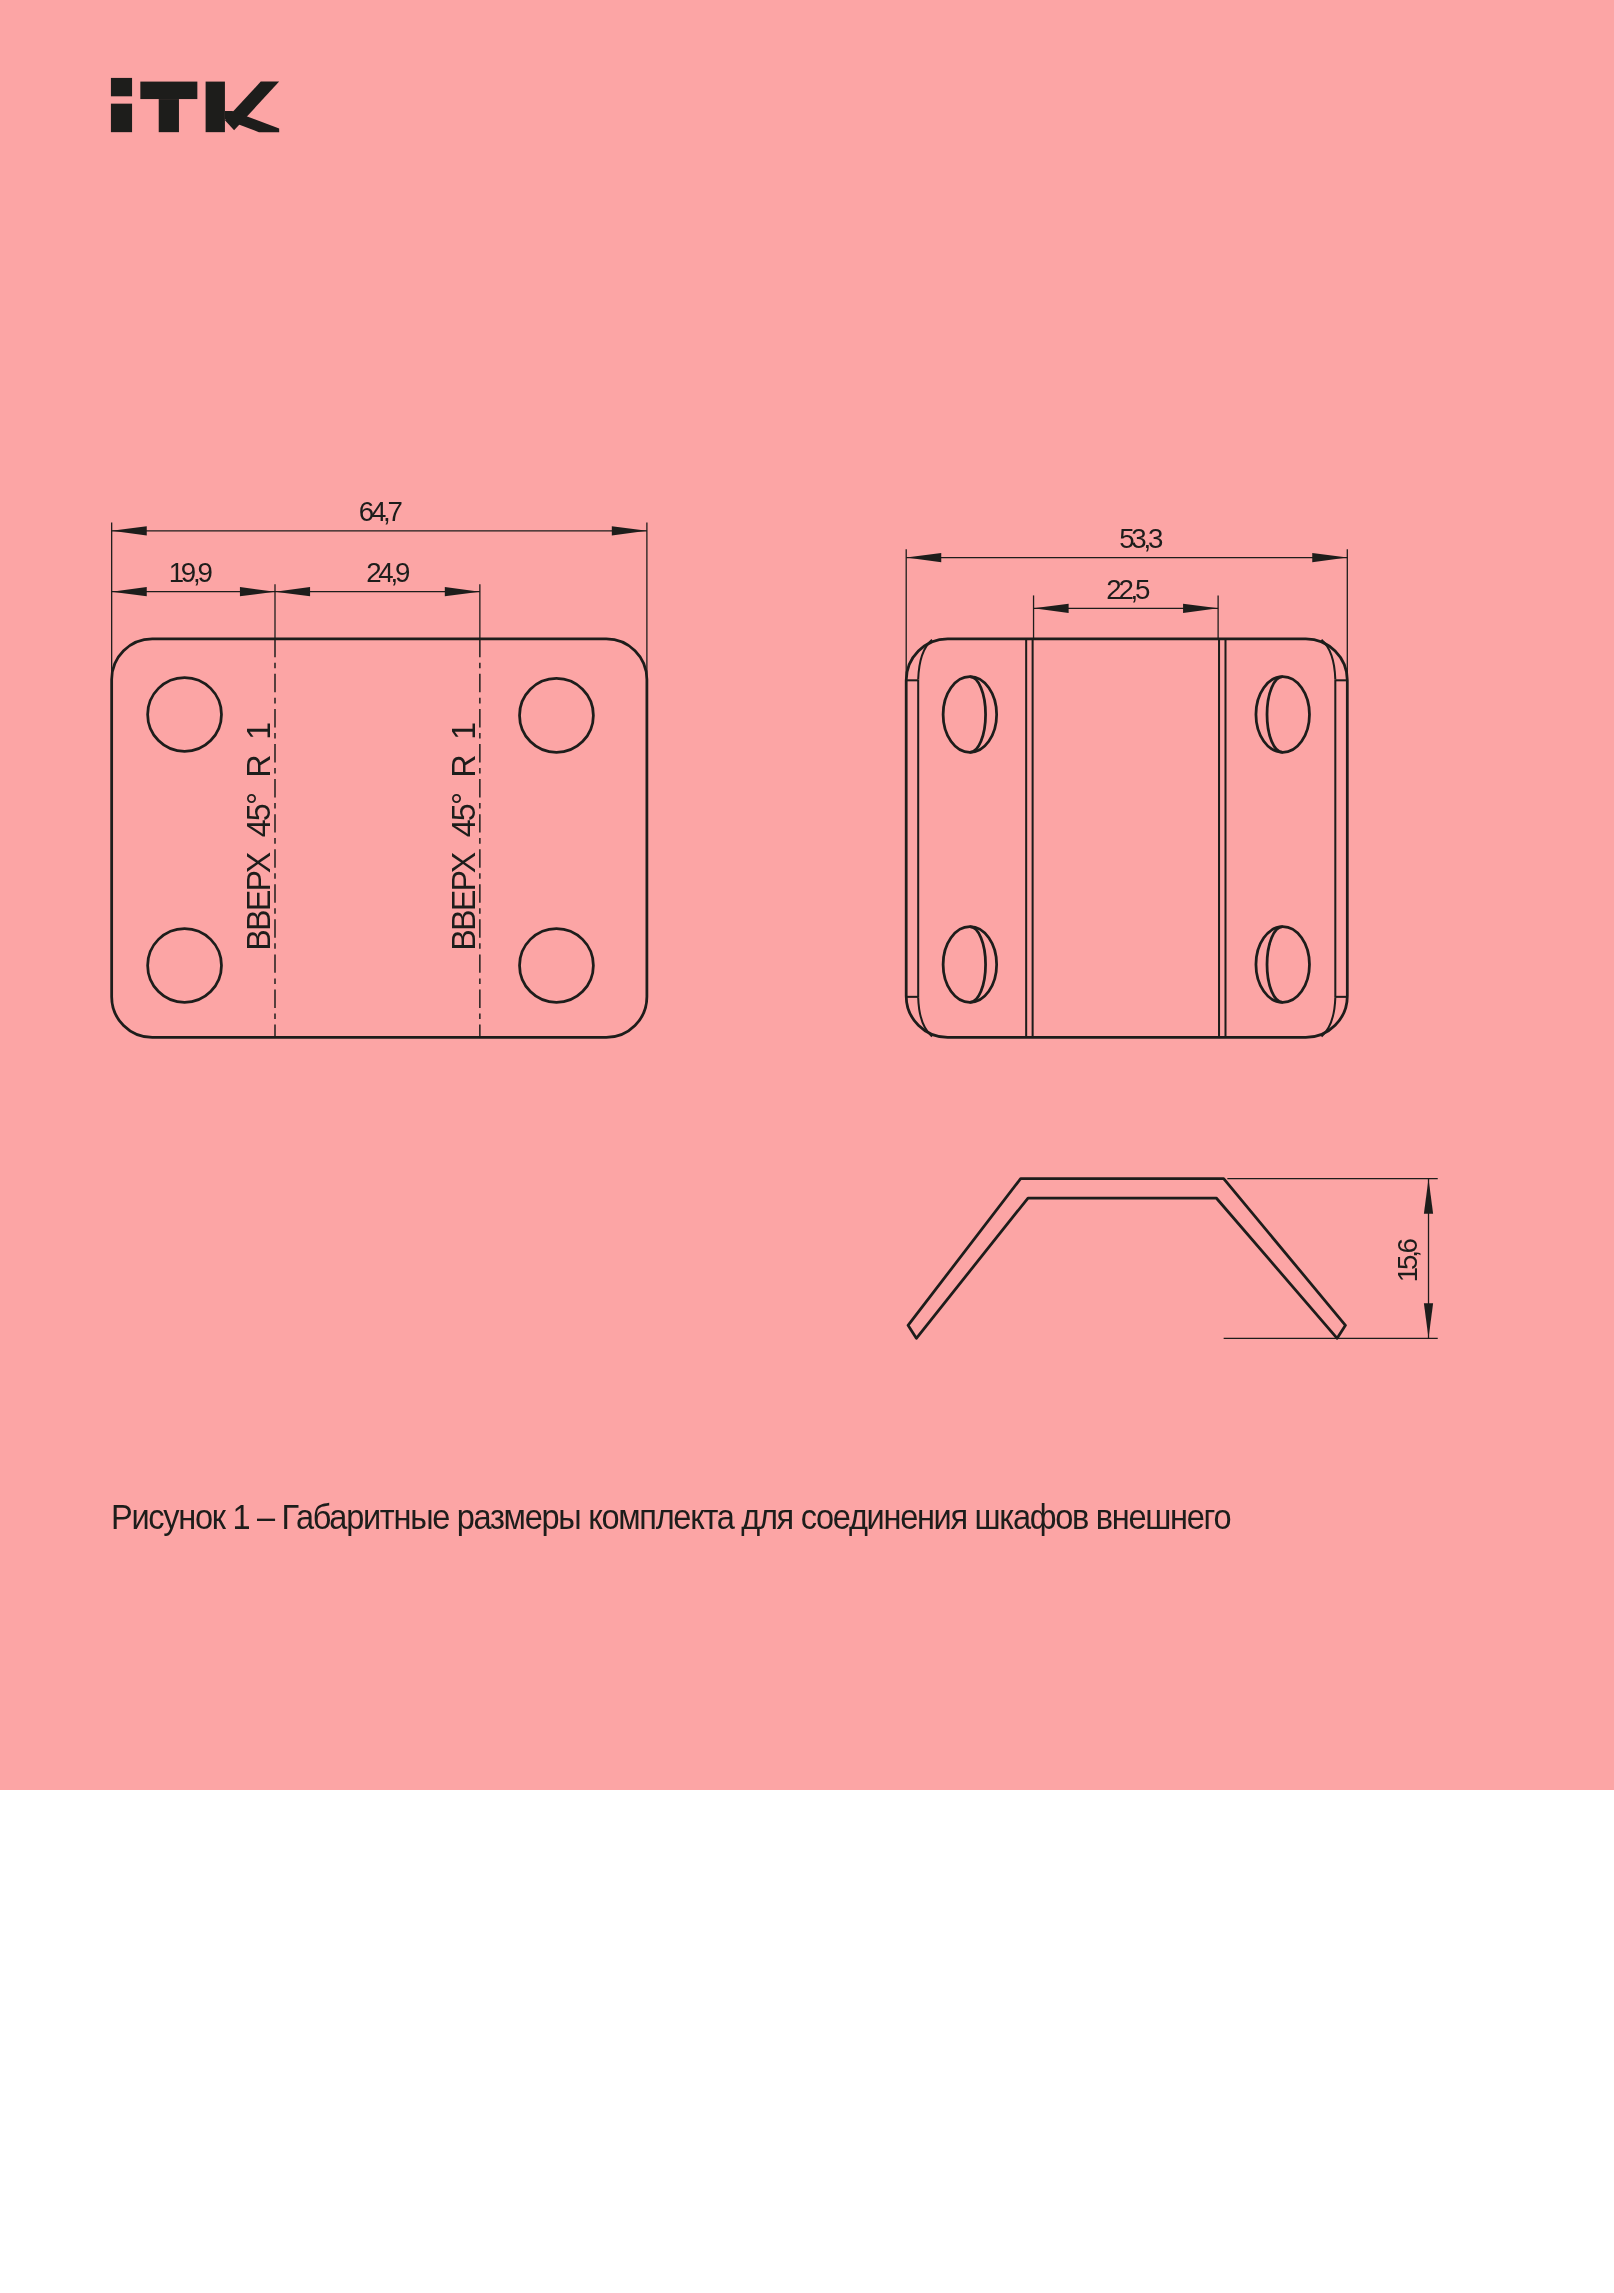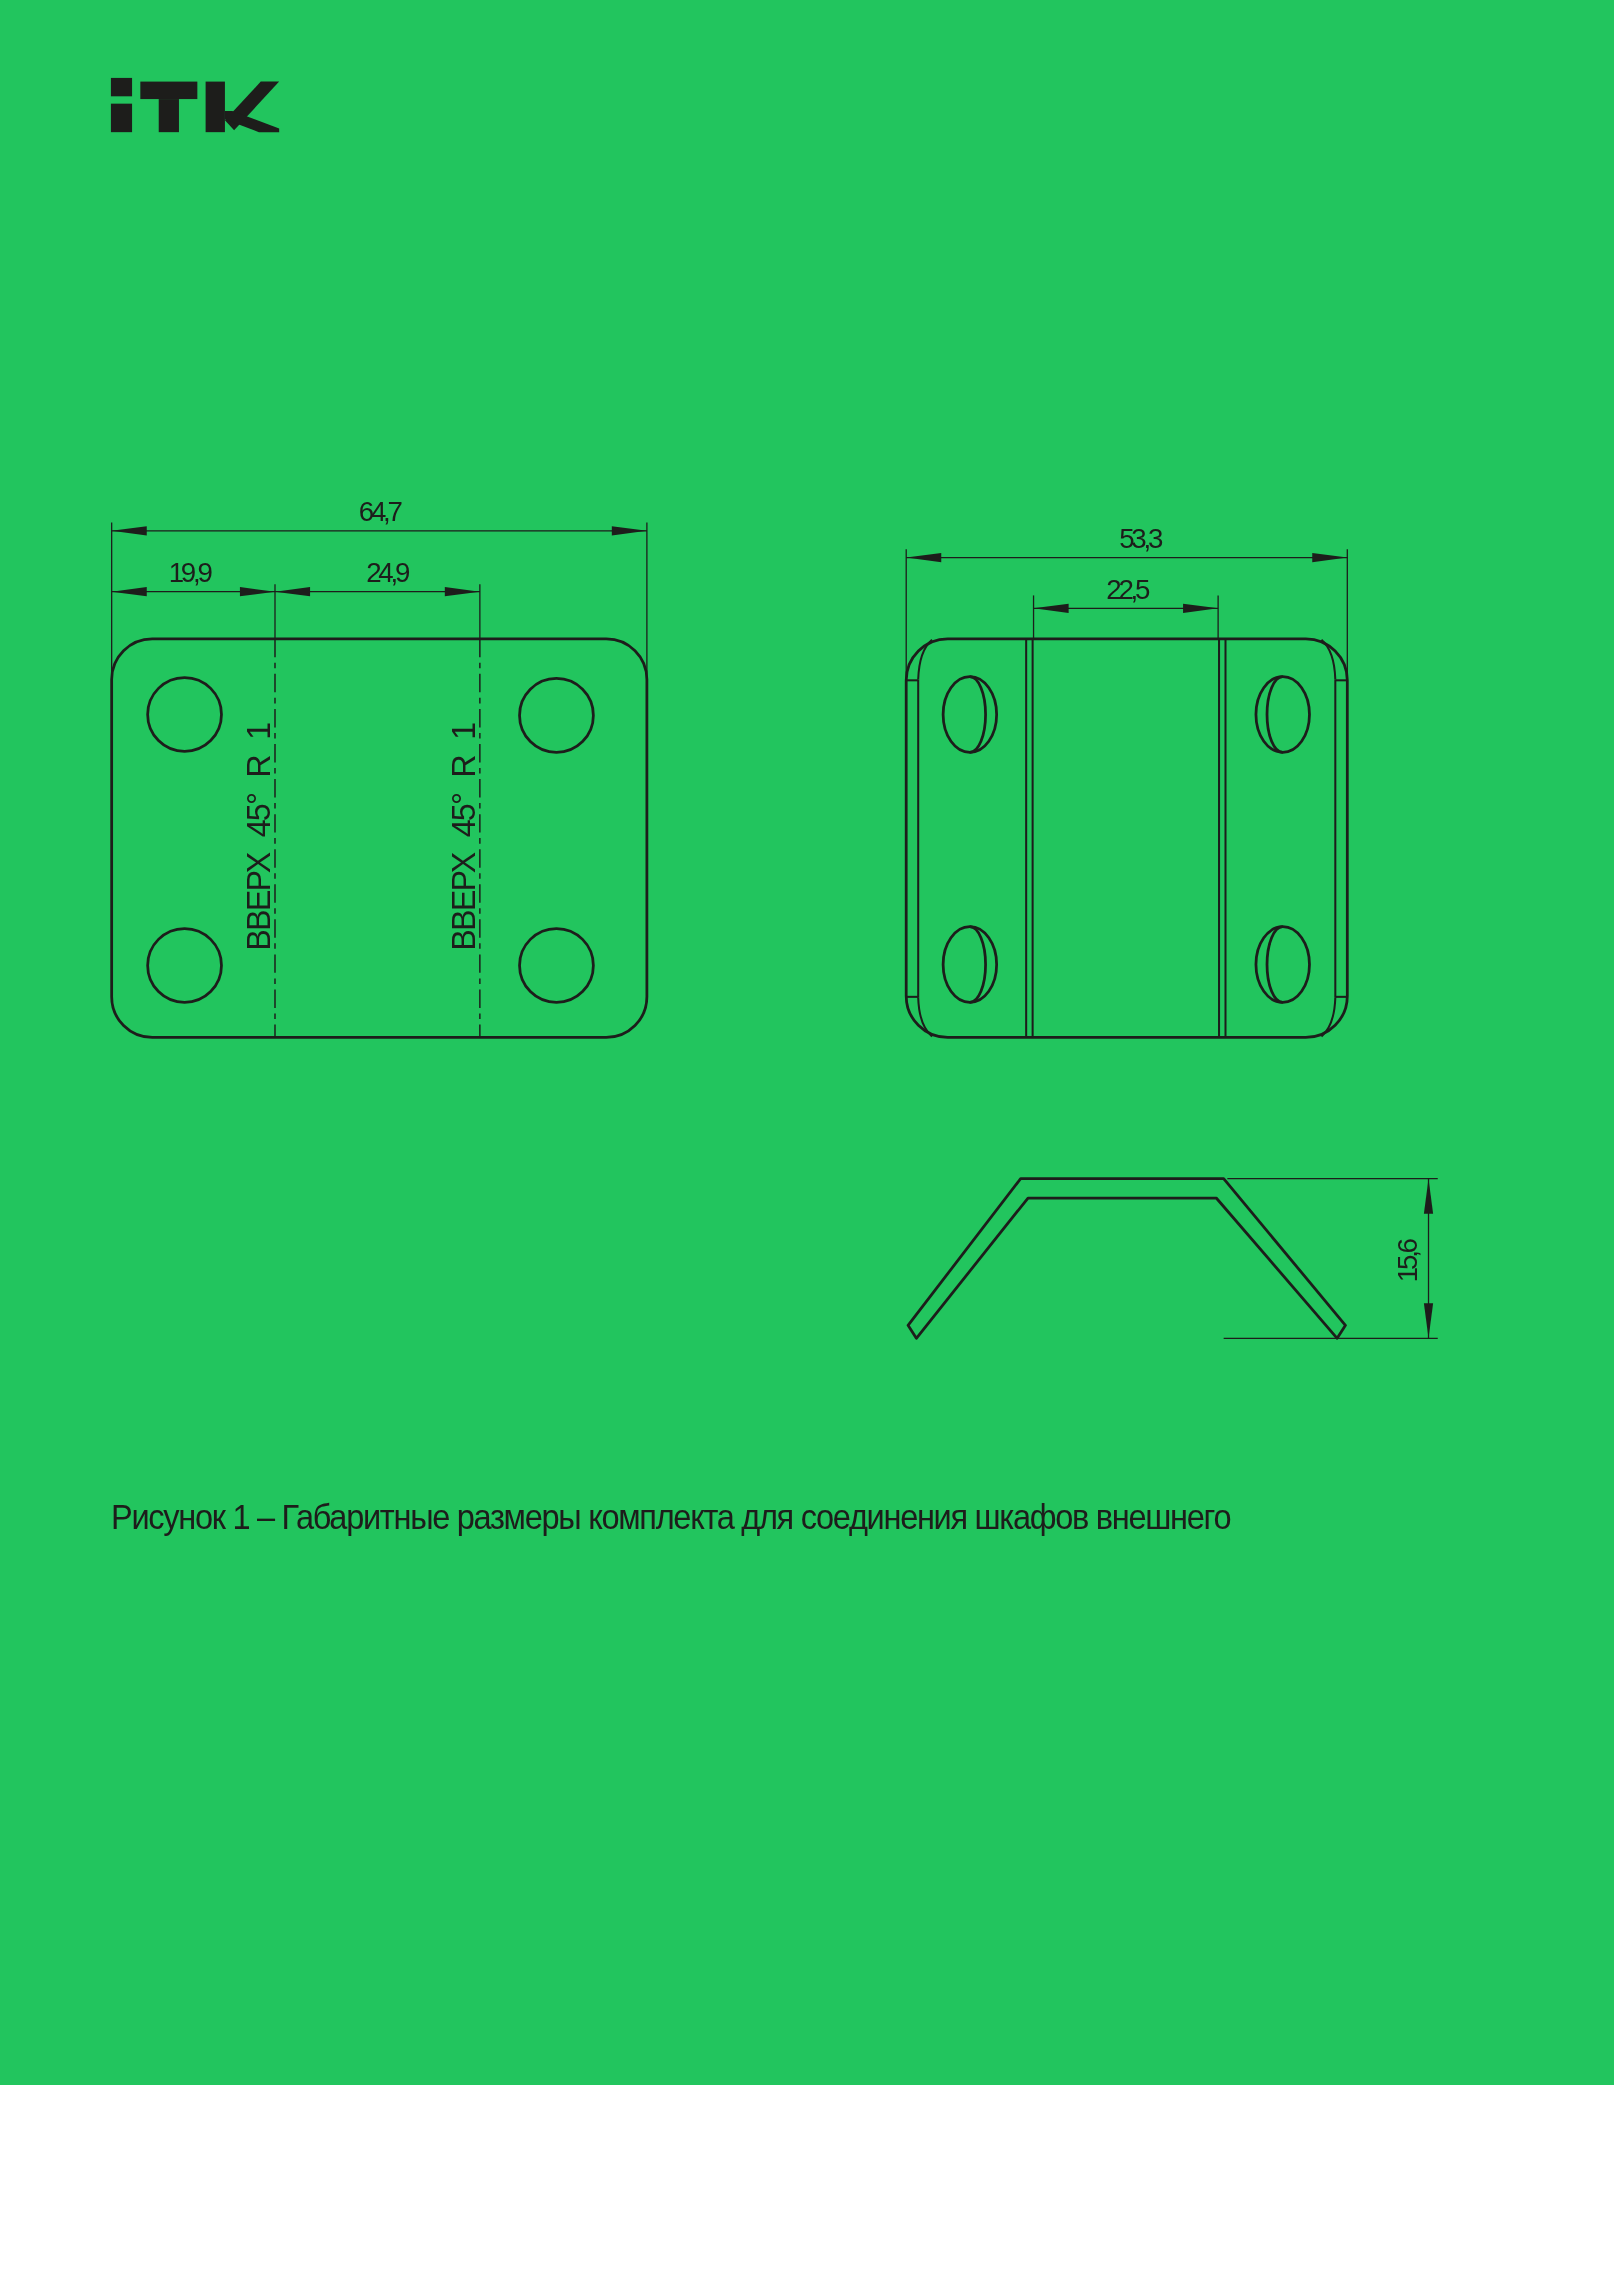--- a/index.html
+++ b/index.html
@@ -1,19 +1,19 @@
 <!DOCTYPE html>
 <html style="font-size:14.8px"><head>
 <meta charset="utf-8">
 <style>
   html,body{margin:0;padding:0;background:#ffffff;}
   #page{
     position:relative;
-    width:1614px;height:2085px;
-    background:#22c55e;
+    width:1614px;height:1790px;
+    background:#fca5a5;
     font-family:"Liberation Sans", sans-serif;
     overflow:hidden;
   }
   #logo-svg{position:absolute;left:108px;top:77px;}
   #drawing-svg{position:absolute;left:0;top:0;}
   .dim-text{
     font-family:"Liberation Sans", sans-serif;
     font-size:30px;
     letter-spacing:-3.5px;
     fill:#1d1d1b;

